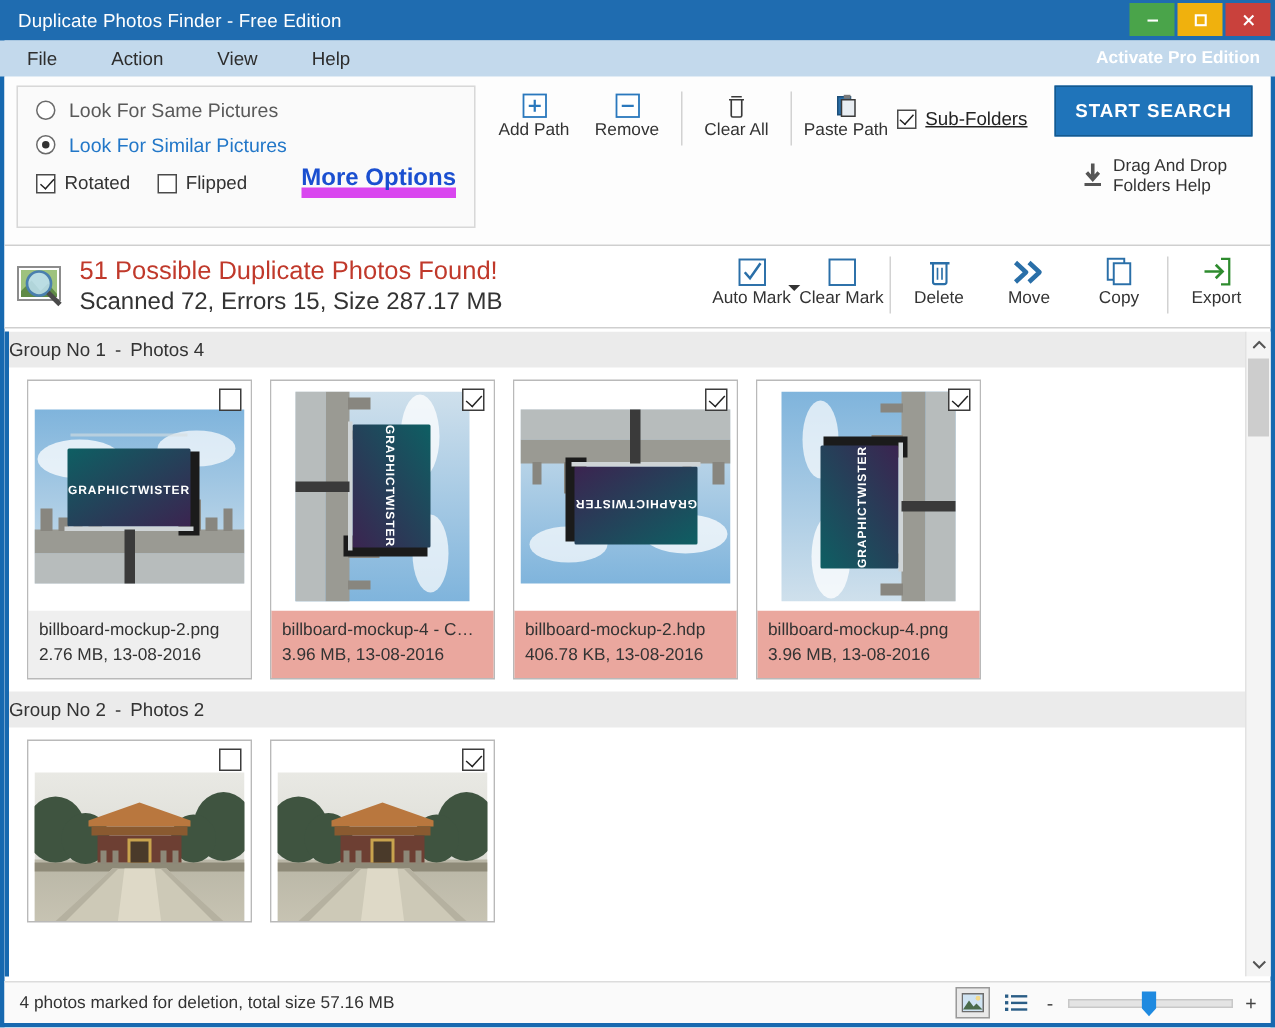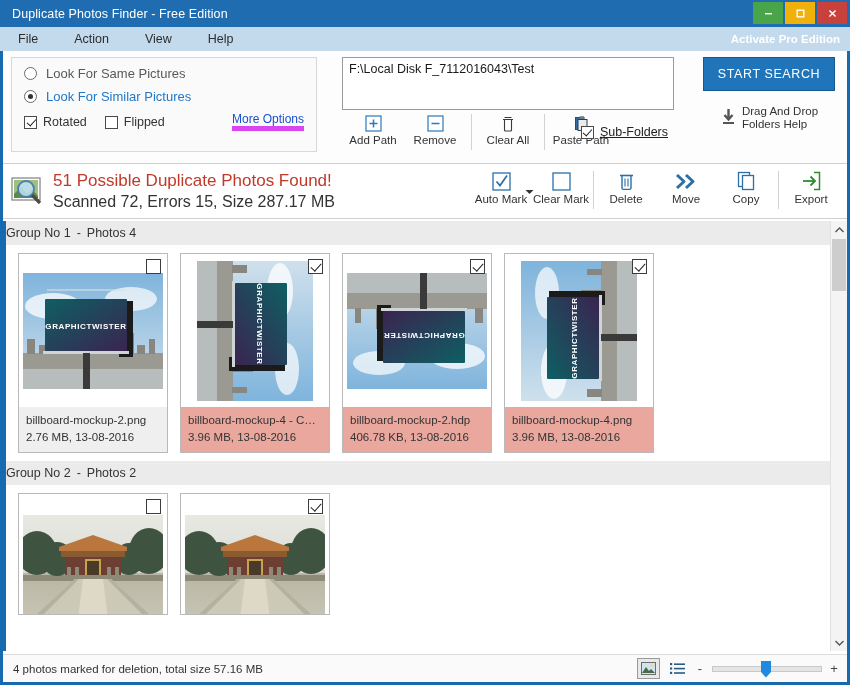--- a/index.html
+++ b/index.html
@@ -26,56 +26,56 @@
   .wbtn svg{display:block;}
 
   
   .menubar{height:24px;background:#c3d9ec;display:flex;align-items:center;
            position:relative;margin:0 -3px;}
   .menu-item{padding:0 18px;font-size:12.5px;color:#2d2d2d;line-height:24px;}
   .activate{position:absolute;right:10px;color:#ffffff;font-weight:bold;font-size:11.5px;}
 
   
   .searchpanel{height:112px;background:#fdfdfd;display:flex;padding:6px 8px 0 8px;
-               box-sizing:border-box;gap:25px;}
+               box-sizing:border-box;gap:8px;}
 
   .optbox{width:306px;border:1px solid #d8d8d8;background:#fafafa;box-sizing:border-box;
           padding:8px 12px 6px 12px;height:95px;}
   .radio-row{display:flex;align-items:center;margin-bottom:8px;}
   .radio{width:13px;height:13px;border:1.5px solid #6a6a6a;border-radius:50%;
          margin-right:9px;box-sizing:border-box;position:relative;background:#fff;flex:none;}
   .radio.sel::after{content:"";position:absolute;left:2.5px;top:2.5px;width:5px;height:5px;
                     border-radius:50%;background:#333;}
   .radio-label{font-size:13px;color:#595959;}
   .radio-row.sel .radio-label{color:#2277c8;}
   .chk-row{display:flex;align-items:center;margin-top:11px;position:relative;}
   .cb{width:13px;height:13px;border:1.4px solid #4a4a4a;background:#fff;box-sizing:border-box;
       margin-right:6px;position:relative;flex:none;}
   .cb.on::after{content:"";position:absolute;left:3.5px;top:0.5px;width:4px;height:8px;
                 border:solid #222;border-width:0 1.6px 1.6px 0;transform:rotate(42deg);}
   .chk-label{font-size:12.5px;color:#333;margin-right:18px;}
-  .more-options{position:absolute;right:0;color:#1a4fd0;font-size:12px;
-                border-bottom:5px solid #d946ef;line-height:13px;}
+  .more-options{position:absolute;right:0;color:#1a4fd0;font-size:16px;
+                border-bottom:7px solid #d946ef;line-height:13px;font-weight:bold;}
 
   .pathcol{flex:1;display:flex;flex-direction:column;}
   .pathbox{height:53px;border:1px solid #9a9a9a;background:#fff;box-sizing:border-box;
            padding:4px 6px;font-size:12.5px;color:#1a1a1a;overflow:hidden;}
   .pathtools{display:flex;align-items:flex-start;margin-top:4px;height:44px;position:relative;}
   .ptool{width:62px;display:flex;flex-direction:column;align-items:center;
          font-size:11.5px;color:#333;cursor:default;}
   .ptool .gi{height:19px;display:flex;align-items:center;justify-content:center;}
   .ptool .lbl{margin-top:1px;white-space:nowrap;}
   .vsep{width:1px;height:36px;background:#d2d2d2;margin:0 5px;}
   .subf{display:flex;align-items:center;position:absolute;right:6px;top:11px;}
   .subf .t{font-size:12.5px;color:#222;}
   .subf .t u{text-decoration:underline;}
 
   .startcol{width:140px;display:flex;flex-direction:column;align-items:center;}
   .start-btn{width:130px;height:32px;background:#1f74ba;border:1px solid #14598f;
-             color:#fff;font-size:12.5px;font-weight:normal;letter-spacing:.6px;
+             color:#fff;font-size:12.5px;font-weight:bold;letter-spacing:.6px;
              display:flex;align-items:center;justify-content:center;cursor:pointer;text-align:center;}
   .dragdrop{display:flex;align-items:center;margin-top:14px;}
   .dragdrop .txt{font-size:11.5px;color:#333;line-height:13px;margin-left:5px;}
 
   
   .reshead{height:56px;border-top:1px solid #cfcfcf;border-bottom:1px solid #cfcfcf;
            background:#fff;display:flex;align-items:center;padding:0 8px;box-sizing:border-box;
            position:relative;}
   .reshead .icn{width:34px;height:30px;margin-right:8px;flex:none;}
   .res-title{color:#c0392b;font-size:17px;line-height:20px;}
@@ -177,21 +177,20 @@
       <div class="chk-row">
         <span class="cb on"></span>
         <span class="chk-label">Rotated</span>
         <span class="cb"></span>
         <span class="chk-label">Flipped</span>
         <span class="more-options">More Options</span>
       </div>
     </div>
 
     <div class="pathcol">
-      <div class="pathbox">F:\Local Disk F_7112016043\Test</div>
       <div class="pathtools">
 
         <div class="ptool">
           <span class="gi">
             <svg width="17" height="17" viewBox="0 0 17 17">
                 <rect x="1" y="1" width="15" height="15" fill="#fff" stroke="#2a78bd" stroke-width="1.2"></rect>
                 <path d="M8.5 4.5 V12.5 M4.5 8.5 H12.5" stroke="#2a78bd" stroke-width="1.5"></path>
               </svg>
           </span>
           <span class="lbl">Add Path</span>

